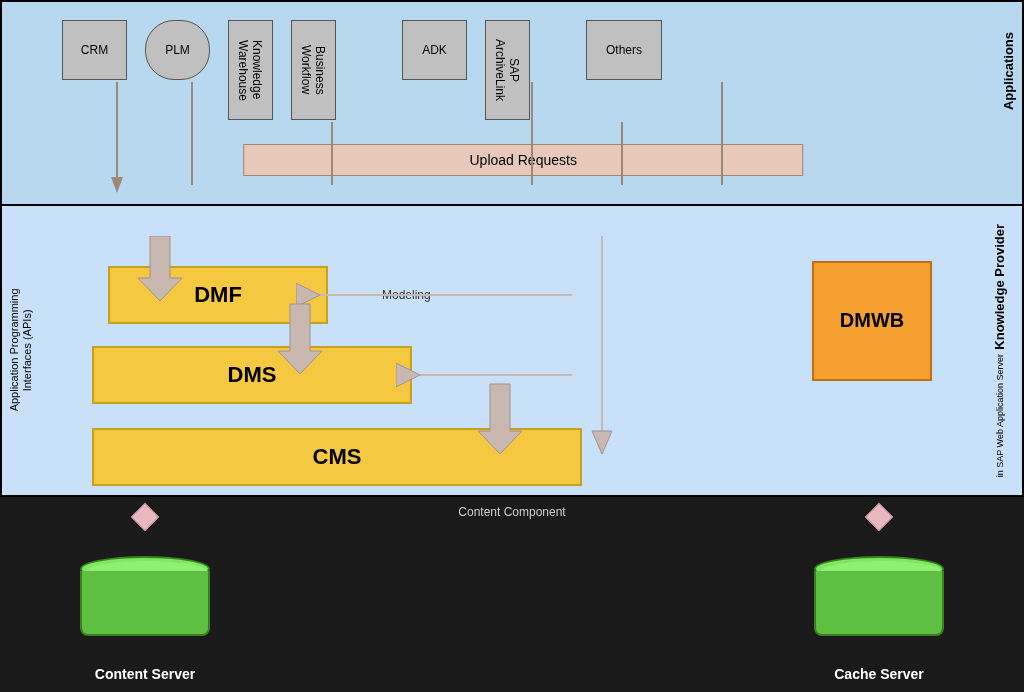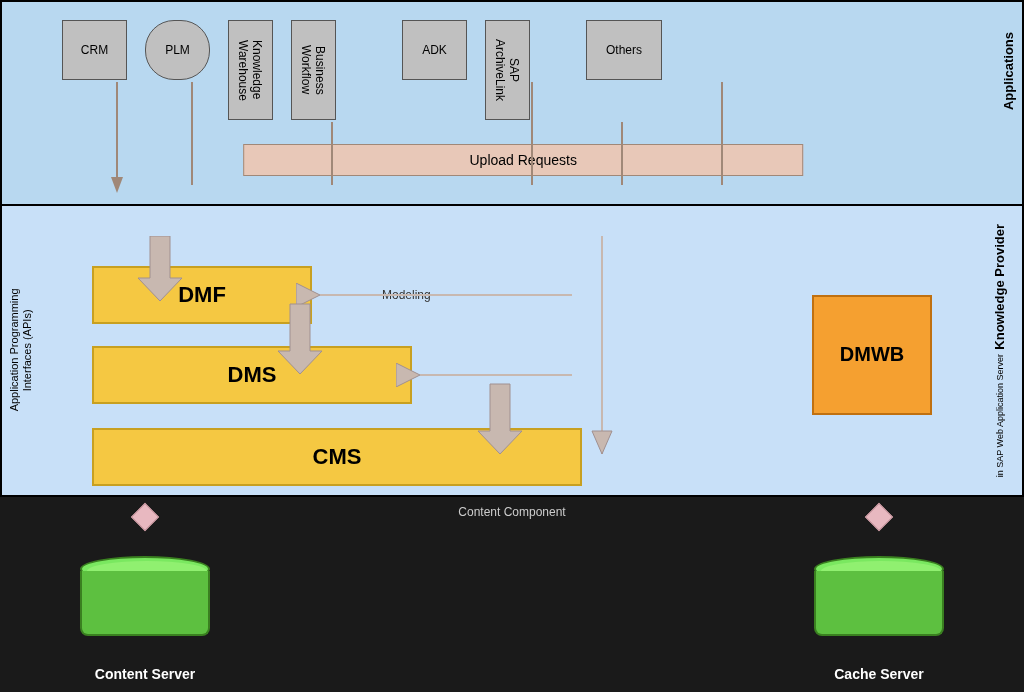--- a/index.html
+++ b/index.html
@@ -343,33 +343,33 @@
 
   <div class="middle-section">
 
     <div class="api-label">
       <span>Application Programming Interfaces (APIs)</span>
     </div>
 
     <div class="middle-content">
       <div class="middle-relative">
 
-        <div class="yellow-box dmf-box" style="position:absolute; top:30px; left:30px;">
+        <div class="yellow-box dmf-box" style="position:absolute; top:30px; left:46px;">
           <span>DMF</span>
         </div>
 
         <div class="yellow-box dms-box" style="position:absolute; top:110px; left:30px;">
           <span>DMS</span>
         </div>
 
         <div class="yellow-box cms-box" style="position:absolute; top:192px; left:30px;">
           <span>CMS</span>
         </div>
 
-        <div class="dmwb-box" style="position:absolute; top:25px; right:30px;margin-top:34px;">
+        <div class="dmwb-box" style="position:absolute; top:25px; right:30px;">
           <span>DMWB</span>
         </div>
 
         <div style="position:absolute; top:52px; left:320px; font-size:12px; color:#333;">
           <span>Modeling</span>
         </div>
 
         <svg style="position:absolute;top:0;left:0;width:100%;height:100%;pointer-events:none;" xmlns="http://www.w3.org/2000/svg">
           <defs>
             <marker id="arrowhead-hollow" markerWidth="12" markerHeight="12" refX="6" refY="6" orient="auto">

